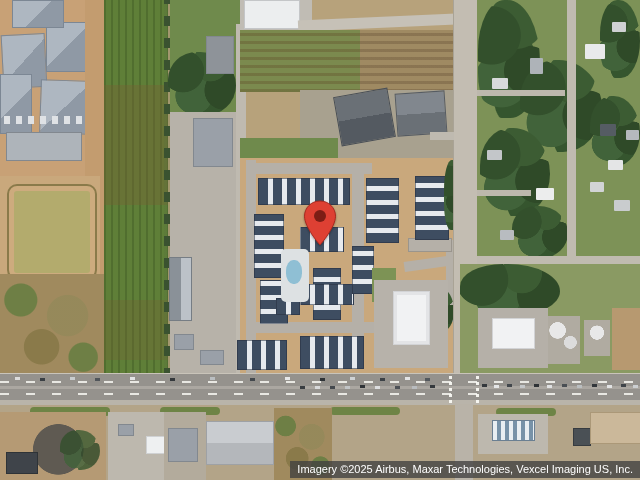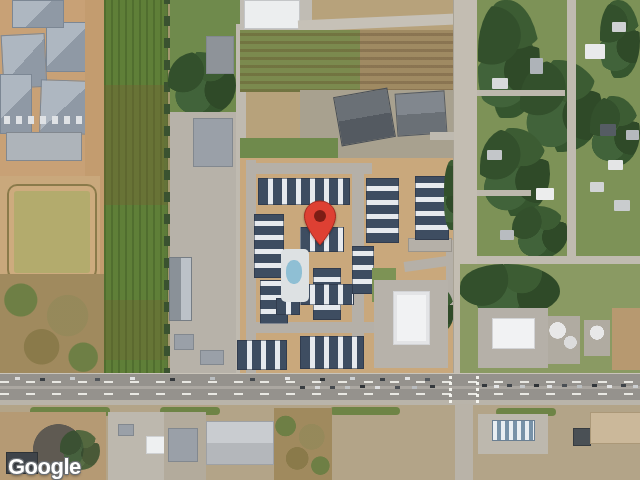--- a/index.html
+++ b/index.html
@@ -198,15 +198,17 @@
   <div class="abs" style="left:492px;top:420px;width:41px;height:19px;background:repeating-linear-gradient(90deg,#e8eef2 0 4px,#7792a8 4px 8px);border:1px solid #6a7f92;"></div>
   <div class="abs" style="left:573px;top:428px;width:16px;height:16px;background:#4a5055;border:1px solid #363b40;"></div>
   <div class="abs" style="left:590px;top:412px;width:50px;height:30px;background:#cbb89a;border:1px solid #ab9878;"></div>
   <div class="abs trees" style="left:60px;top:430px;width:40px;height:40px;opacity:.8;"></div>
 
   <svg class="abs pin" width="34" height="46" viewBox="0 0 34 46" style="left:303px;top:200px;">
     <path d="M17 1 C8.2 1 1.5 7.9 1.5 16.2 C1.5 27.5 17 45 17 45 C17 45 32.5 27.5 32.5 16.2 C32.5 7.9 25.8 1 17 1 Z" stroke="#A8291F" stroke-width="1" fill="#DE4033"></path>
     <circle cx="17" cy="16" r="6" fill="#7C1D15"></circle>
   </svg>
 
-  <div class="abs glogo">Google</div>
+  <div class="abs attrib">
+    <span>Imagery ©2025 Airbus, Maxar Technologies, Vexcel Imaging US, Inc.</span>
+  </div>
 
 </div>
 
 </body></html>

